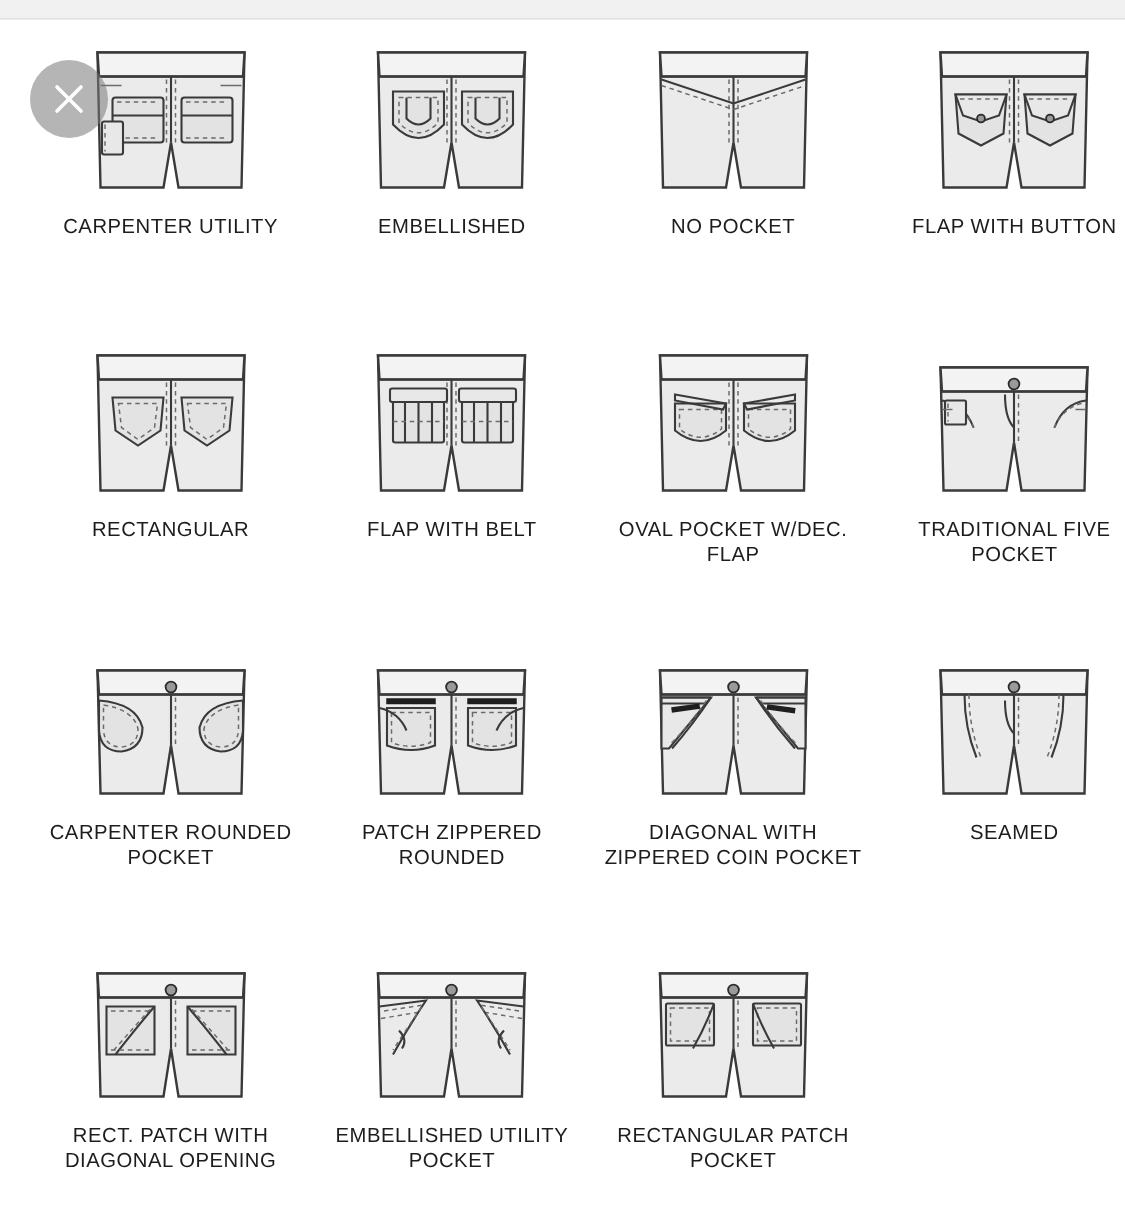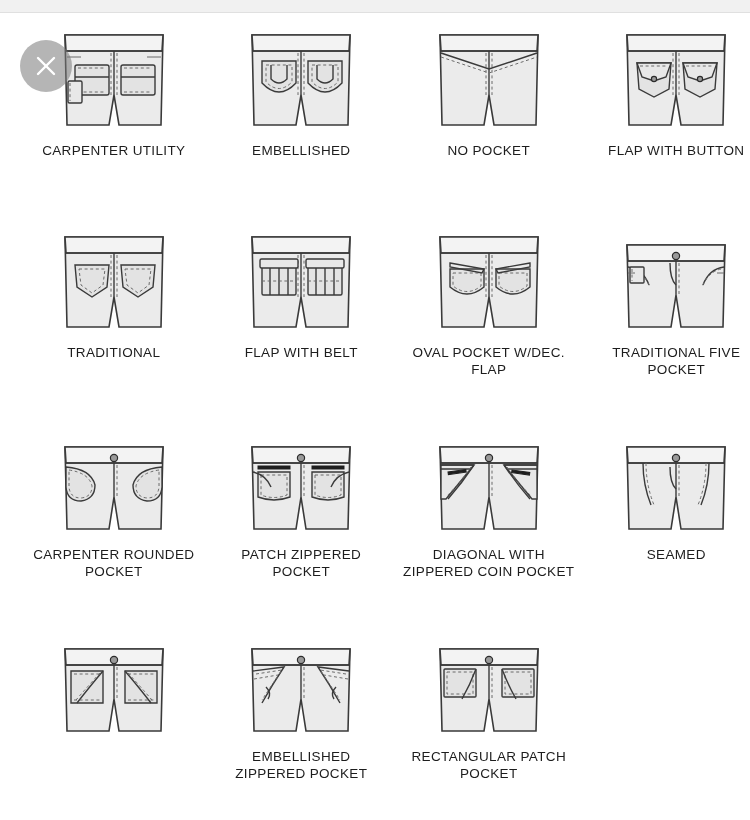--- a/index.html
+++ b/index.html
@@ -179,21 +179,21 @@
         <path class="band" d="M14 14 H112 L111 30 H15 Z"></path>
         <path class="ln" d="M15 30 H111"></path>
         <path class="ln" d="M63 30 V74"></path>
         <path class="dash" d="M60 32 V74 M66 32 V74"></path>
         <path class="pocket" d="M24 42 H58 L56 64 L41 74 L26 64 Z"></path>
         <path class="pocket" d="M70 42 H104 L102 64 L87 74 L72 64 Z"></path>
         <path class="dash" d="M28 46 H54 L52 62 L41 70 L30 62 Z"></path>
         <path class="dash" d="M74 46 H100 L98 62 L87 70 L76 62 Z"></path>
       </svg>
     </div>
-    <div class="caption">TRADITIONAL</div>
+    <div class="caption">RECTANGULAR</div>
   </div>
 
   <div class="cell">
     <div class="art">
       <svg class="jeans" width="126" height="110" viewBox="0 0 126 110">
         <path class="body-fill" d="M14 14 H112 L110 104 H68 L63 74 L58 104 H16 Z"></path>
         <path class="band" d="M14 14 H112 L111 30 H15 Z"></path>
         <path class="ln" d="M15 30 H111"></path>
         <path class="ln" d="M63 30 V74"></path>
         <path class="dash" d="M60 32 V74 M66 32 V74"></path>
@@ -279,21 +279,21 @@
         <circle class="btn" cx="63" cy="33" r="3.6"></circle>
         <rect class="dark" x="20" y="41" width="32" height="3"></rect>
         <rect class="dark" x="74" y="41" width="32" height="3"></rect>
         <path class="pocket" d="M20 47 H52 V72 Q36 78 20 72 Z"></path>
         <path class="pocket" d="M74 47 H106 V72 Q90 78 74 72 Z"></path>
         <path class="dash" d="M23 50 H49 V70 Q36 75 23 70 Z"></path>
         <path class="dash" d="M77 50 H103 V70 Q90 75 77 70 Z"></path>
         <path class="ln" d="M15 47 Q28 50 33 62 M111 47 Q98 50 93 62"></path>
       </svg>
     </div>
-    <div class="caption">PATCH ZIPPERED POCKET</div>
+    <div class="caption">PATCH ZIPPERED ROUNDED</div>
   </div>
 
   <div class="cell">
     <div class="art">
       <svg class="jeans" width="126" height="110" viewBox="0 0 126 110">
         <path class="body-fill" d="M14 22 H112 L110 104 H68 L63 72 L58 104 H16 Z"></path>
         <path class="band" d="M14 22 H112 L111 38 H15 Z"></path>
         <path class="ln" d="M15 38 H111"></path>
         <path class="ln" d="M63 38 V72"></path>
         <path class="dash" d="M66 40 V72"></path>
@@ -340,39 +340,40 @@
         <path class="dash" d="M66 40 V72"></path>
         <circle class="btn" cx="63" cy="33" r="3.6"></circle>
         <path class="pocket" d="M20 44 H52 V76 H20 Z"></path>
         <path class="pocket" d="M74 44 H106 V76 H74 Z"></path>
         <path class="ln" d="M52 44 Q40 58 26 76"></path>
         <path class="ln" d="M74 44 Q86 58 100 76"></path>
         <path class="dash" d="M23 47 H49 M23 73 H49 M77 47 H103 M77 73 H103"></path>
         <path class="dash" d="M49 46 Q38 58 25 73 M77 46 Q88 58 101 73"></path>
       </svg>
     </div>
+    <div class="caption">RECT. PATCH WITH DIAGONAL OPENING</div>
   </div>
 
   <div class="cell">
     <div class="art">
       <svg class="jeans" width="126" height="110" viewBox="0 0 126 110">
         <path class="body-fill" d="M14 22 H112 L110 104 H68 L63 72 L58 104 H16 Z"></path>
         <path class="band" d="M14 22 H112 L111 38 H15 Z"></path>
         <path class="ln" d="M15 38 H111"></path>
         <path class="ln" d="M63 38 V72"></path>
         <path class="dash" d="M66 40 V72"></path>
         <circle class="btn" cx="63" cy="33" r="3.6"></circle>
         <path class="ln" d="M15 44 L46 40 Q34 58 24 76"></path>
         <path class="ln" d="M111 44 L80 40 Q92 58 102 76"></path>
         <path class="dash" d="M18 47 L44 43 Q33 59 24 73 M108 47 L82 43 Q93 59 102 73"></path>
         <path class="dash" d="M16 52 L40 48 M110 52 L86 48"></path>
         <path class="ln" d="M28 60 Q34 66 30 72 M98 60 Q92 66 96 72"></path>
       </svg>
     </div>
-    <div class="caption">EMBELLISHED ZIPPERED POCKET</div>
+    <div class="caption">EMBELLISHED UTILITY POCKET</div>
   </div>
 
   <div class="cell">
     <div class="art">
       <svg class="jeans" width="126" height="110" viewBox="0 0 126 110">
         <path class="body-fill" d="M14 22 H112 L110 104 H68 L63 72 L58 104 H16 Z"></path>
         <path class="band" d="M14 22 H112 L111 38 H15 Z"></path>
         <path class="ln" d="M15 38 H111"></path>
         <path class="ln" d="M63 38 V72"></path>
         <path class="dash" d="M66 40 V72"></path>

